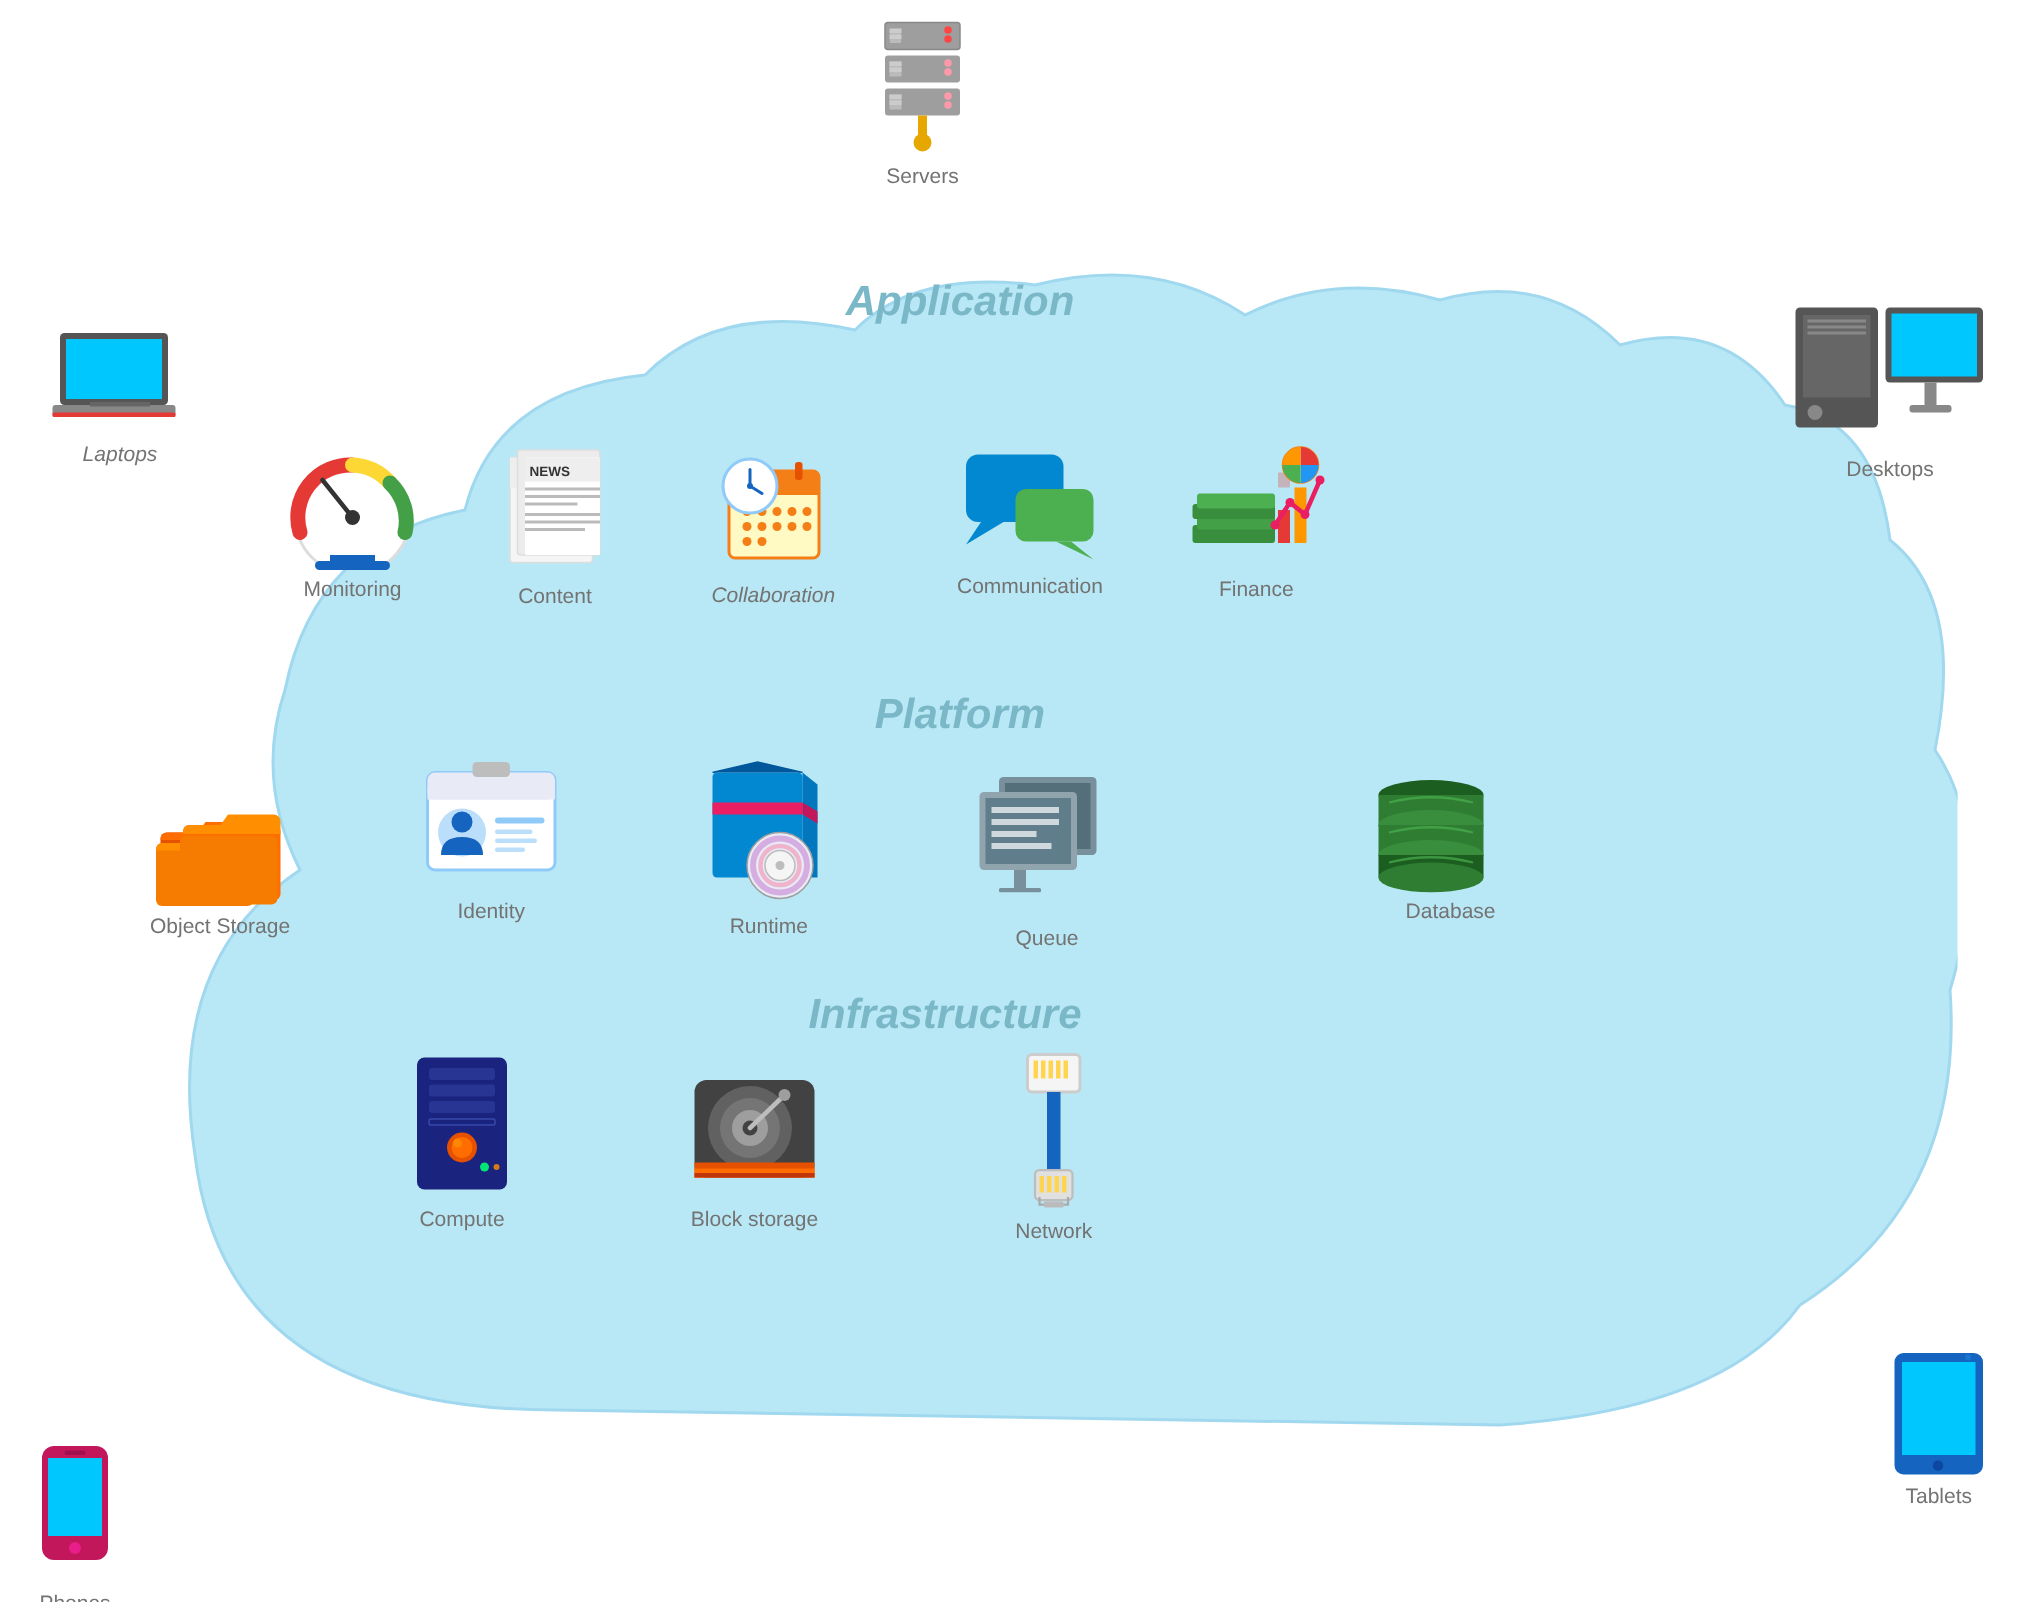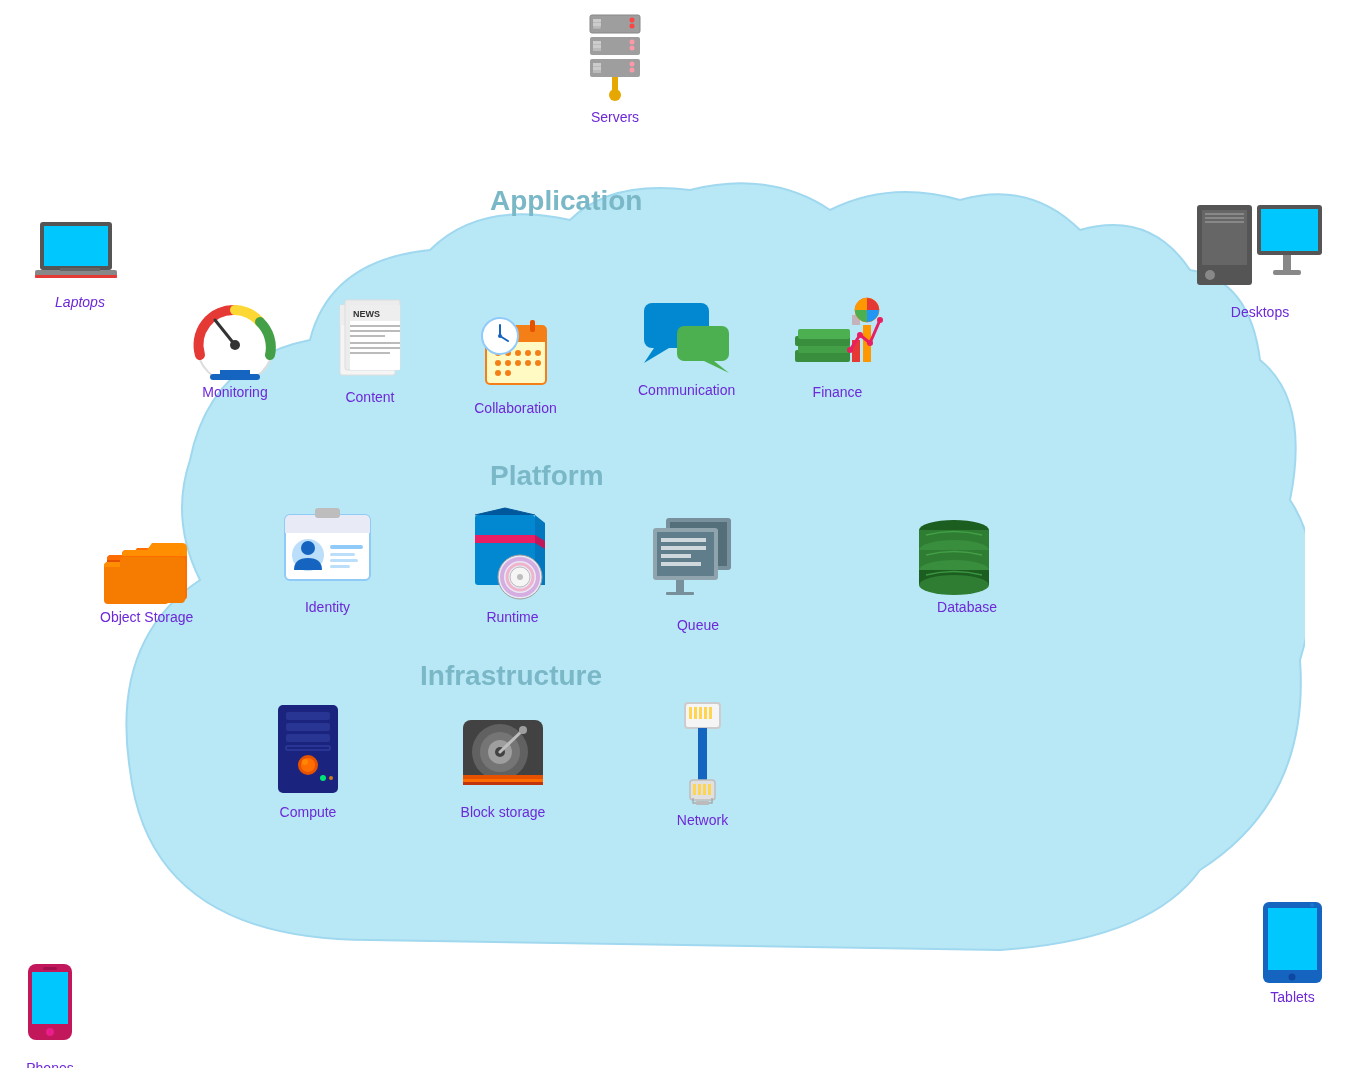--- a/index.html
+++ b/index.html
@@ -15,30 +15,32 @@
     .item {
       position: absolute;
       display: flex;
       flex-direction: column;
       align-items: center;
       gap: 4px;
     }
 
     .item-label {
       font-size: 14px;
-      color: #6d28d9;
+      color: #737373;
       text-align: center;
       white-space: nowrap;
     }
 
     .section-label {
       position: absolute;
       font-size: 28px;
       font-weight: bold;
       color: #7ab8c8;
+      text-align: center;
+      font-style: italic;
     }
 
   </style>
 </head>
 <body>
 
 <div class="item" style="position:absolute; left:580px; top:10px; align-items:center;">
   <svg width="70" height="95" viewBox="0 0 70 95">
 
     <rect x="10" y="5" width="50" height="18" rx="2" fill="#9e9e9e"></rect>
@@ -198,21 +200,21 @@
     <rect x="20" y="30" width="50" height="2" fill="#bbb"></rect>
     <rect x="20" y="35" width="50" height="2" fill="#bbb"></rect>
     <rect x="20" y="40" width="35" height="2" fill="#bbb"></rect>
     <rect x="20" y="47" width="50" height="2" fill="#bbb"></rect>
     <rect x="20" y="52" width="50" height="2" fill="#bbb"></rect>
     <rect x="20" y="57" width="40" height="2" fill="#bbb"></rect>
   </svg>
   <span class="item-label">Content</span>
 </div>
 
-<div class="item" style="position:absolute; left:468px; top:306px;">
+<div class="item" style="position:absolute; left:468px; top:294px;font-style:italic;">
   <svg width="95" height="90" viewBox="0 0 95 90">
 
     <rect x="18" y="20" width="60" height="58" rx="4" fill="#fff9c4" stroke="#f57f17" stroke-width="2"></rect>
     <rect x="18" y="20" width="60" height="16" rx="4" fill="#f57f17"></rect>
     <rect x="18" y="28" width="60" height="8" fill="#f57f17"></rect>
 
     <rect x="28" y="14" width="5" height="12" rx="2" fill="#e65100"></rect>
     <rect x="62" y="14" width="5" height="12" rx="2" fill="#e65100"></rect>
 
     <circle cx="30" cy="47" r="3" fill="#f57f17"></circle>

